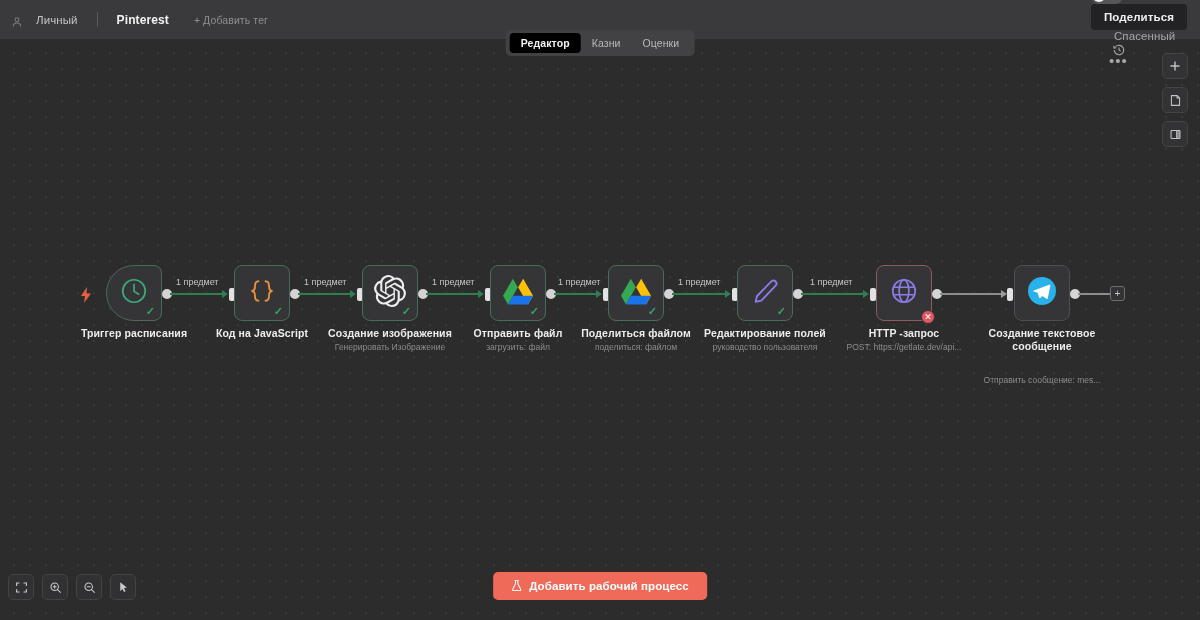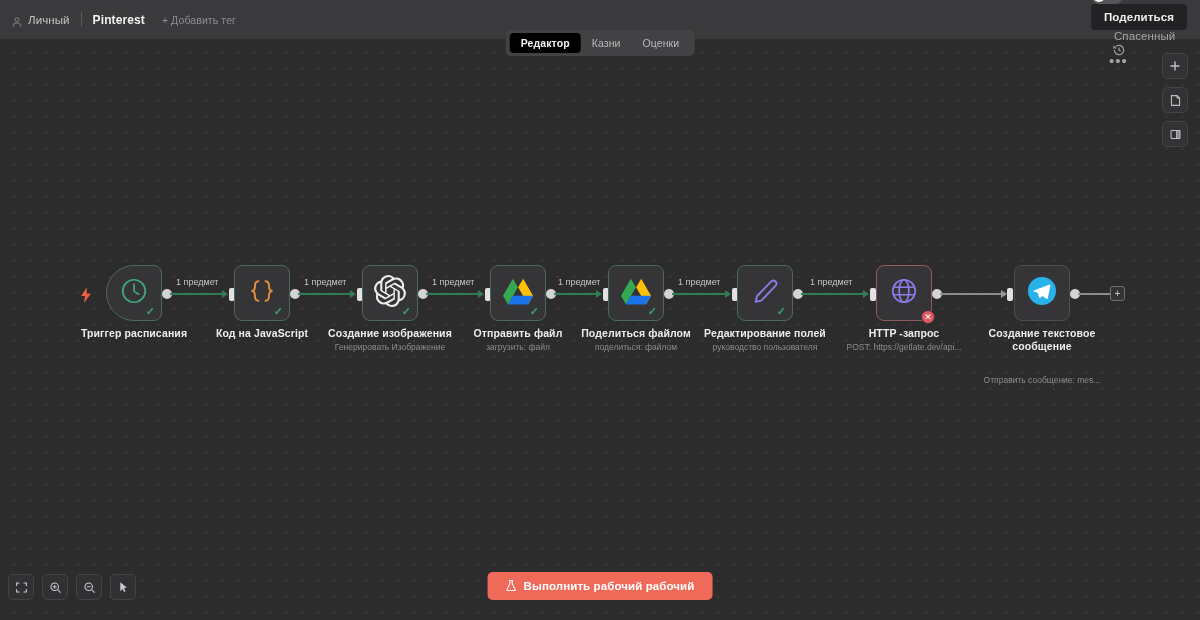--- a/index.html
+++ b/index.html
@@ -11,21 +11,21 @@
   }
   #app { position: relative; width: 1200px; height: 620px; }
 
   
   .header {
     position: absolute; top: 0; left: 0; width: 1200px; height: 39px;
     background: #3a3a3c;
     display: flex; align-items: center;
     z-index: 30;
   }
-  .hdr-left { display: flex; align-items: center; padding-left: 11px; gap: 0; text-align: right; }
+  .hdr-left { display: flex; align-items: center; padding-left: 11px; gap: 8px; text-align: right; }
   .person-ico { width: 12px; height: 12px; margin-right: 5px; opacity: .55; display:block; }
   .breadcrumb-personal {
     font-size: 11.5px; color: #c4c4c6; letter-spacing: .1px;
   }
   .bc-sep {
     width: 1px; height: 15px; background: #5a5a5c; margin: 0 11px;
   }
   .breadcrumb-name {
     font-size: 12px; color: #f2f2f3; font-weight: bold; letter-spacing: .1px;
   }
@@ -430,17 +430,17 @@
       </div>
     </div>
 
     <button class="execute-btn">
       <span>
         <svg width="11" height="13" viewBox="0 0 14 16" fill="none" stroke="#ffffff" stroke-width="1.3" stroke-linejoin="round">
           <path d="M5.5 1.5v4.2L1.8 13a1 1 0 0 0 .9 1.5h8.6a1 1 0 0 0 .9-1.5L8.5 5.7V1.5z"></path>
           <path d="M4.4 1.5h5.2"></path>
         </svg>
       </span>
-      <span>Выполнить рабочий рабочий</span>
+      <span>Добавить рабочий процесс</span>
     </button>
 
   </div>
 </div>
 
 </body></html>

